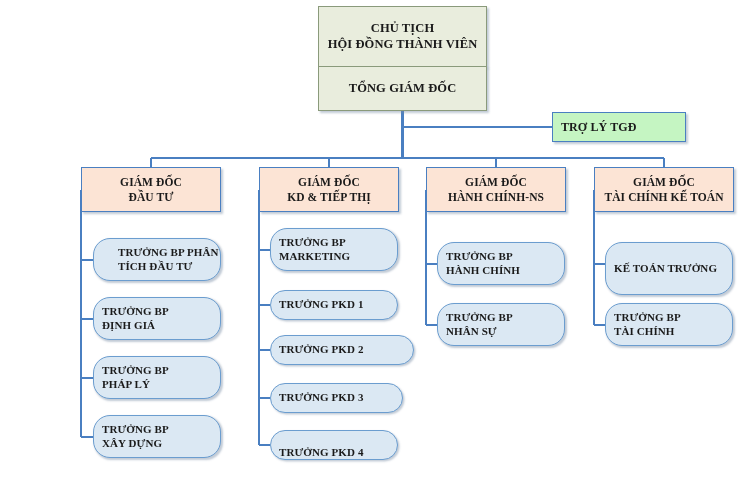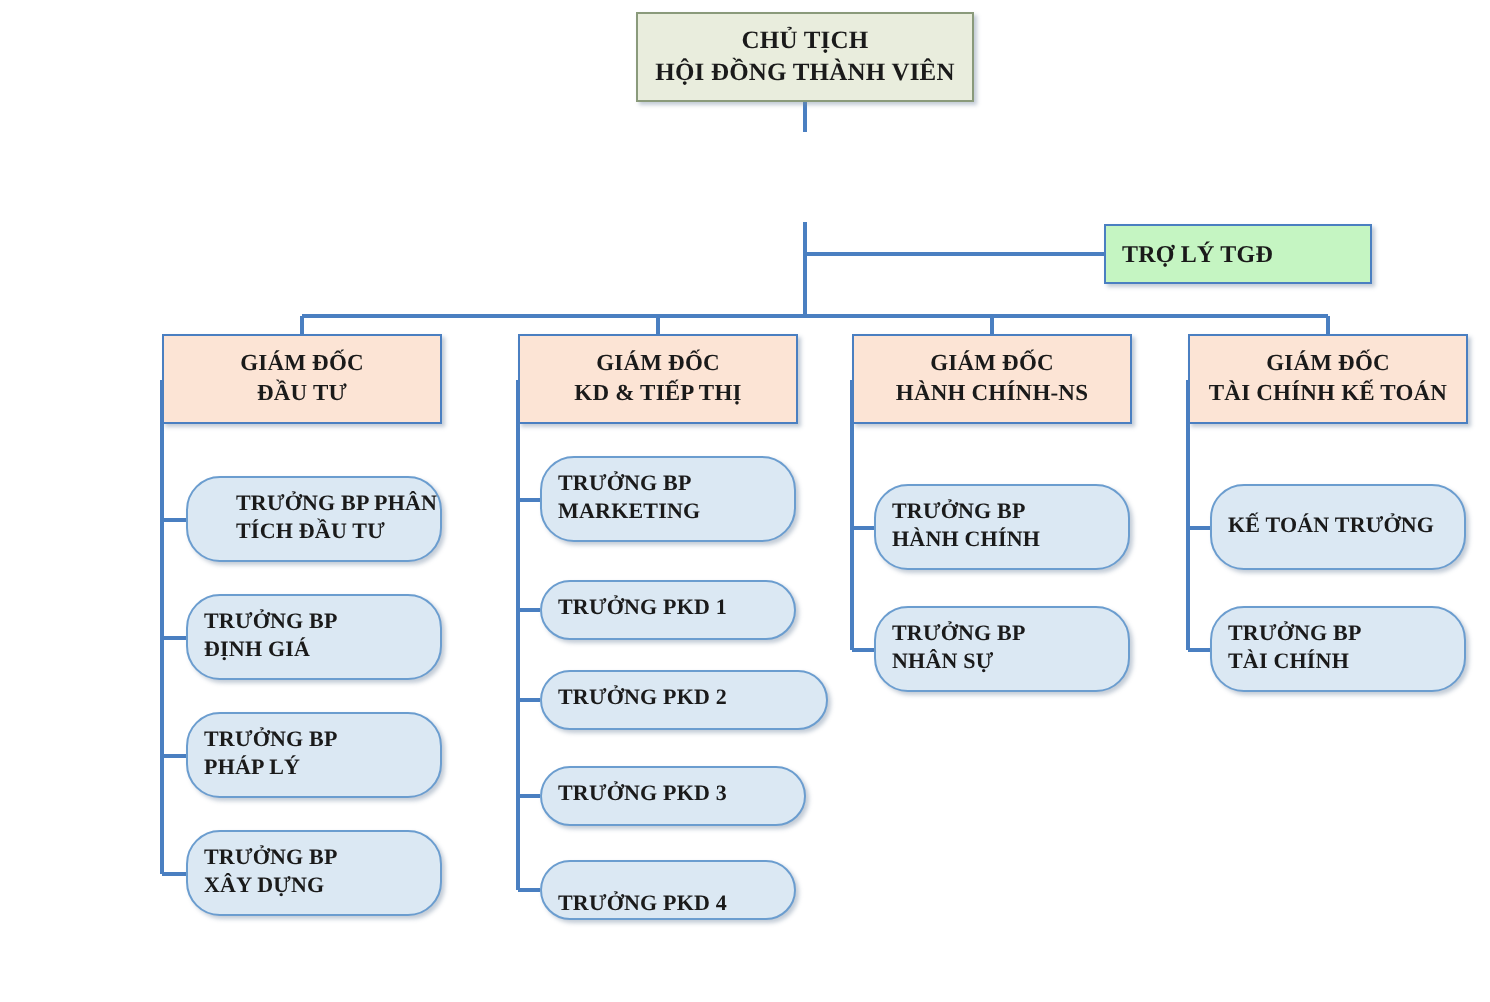--- a/index.html
+++ b/index.html
@@ -110,24 +110,27 @@
       <line x1="426" y1="190" x2="426" y2="325"></line>
       <line x1="426" y1="264" x2="437" y2="264"></line>
       <line x1="426" y1="325" x2="437" y2="325"></line>
 
       <line x1="594" y1="190" x2="594" y2="325"></line>
       <line x1="594" y1="264" x2="605" y2="264"></line>
       <line x1="594" y1="325" x2="605" y2="325"></line>
     </g>
   </svg>
 
-  <div class="node exec center" id="node-chairman" style="left: 318px; top: 6px; width: 169px; height: 45px;">
+  <div class="node exec center" id="node-chairman" style="left: 318px; top: 6px; width: 169px; height: 61px;">
     <span class="node-label">CHỦ TỊCH<br>HỘI ĐỒNG THÀNH VIÊN</span>
   </div>
 
+  <div class="node exec center" id="node-ceo" style="left: 318px; top: 66px; width: 169px; height: 45px;">
+    <span class="node-label">TỔNG GIÁM ĐỐC</span>
+  </div>
 
   <div class="node assistant leftal" id="node-assistant" style="left: 552px; top: 112px; width: 134px; height: 30px;">
     <span class="node-label">TRỢ LÝ TGĐ</span>
   </div>
 
   <div id="departments-layer">
       <div class="node director center" style="left: 81px; top: 167px; width: 140px; height: 45px;">
         <span class="node-label">GIÁM ĐỐC<br>ĐẦU  TƯ</span>
       </div>
       <div class="node unit leftal" style="left: 93px; top: 238px; width: 128px; height: 43px; padding-left: 16px;">
@@ -165,20 +168,20 @@
       </div>
       <div class="node unit leftal" style="left: 437px; top: 242px; width: 128px; height: 43px;">
         <span class="node-label">TRƯỞNG BP<br>HÀNH CHÍNH</span>
       </div>
       <div class="node unit leftal" style="left: 437px; top: 303px; width: 128px; height: 43px;">
         <span class="node-label">TRƯỞNG BP<br>NHÂN SỰ</span>
       </div>
       <div class="node director center" style="left: 594px; top: 167px; width: 140px; height: 45px;">
         <span class="node-label">GIÁM ĐỐC<br>TÀI CHÍNH KẾ TOÁN</span>
       </div>
-      <div class="node unit leftal" style="left: 605px; top: 242px; width: 128px; height: 43px;">
+      <div class="node unit leftal" style="left: 605px; top: 242px; width: 128px; height: 53px;">
         <span class="node-label">KẾ TOÁN  TRƯỞNG</span>
       </div>
       <div class="node unit leftal" style="left: 605px; top: 303px; width: 128px; height: 43px;">
         <span class="node-label">TRƯỞNG BP<br>TÀI CHÍNH</span>
       </div>
     </div>
 </div>
 
 </body></html>

